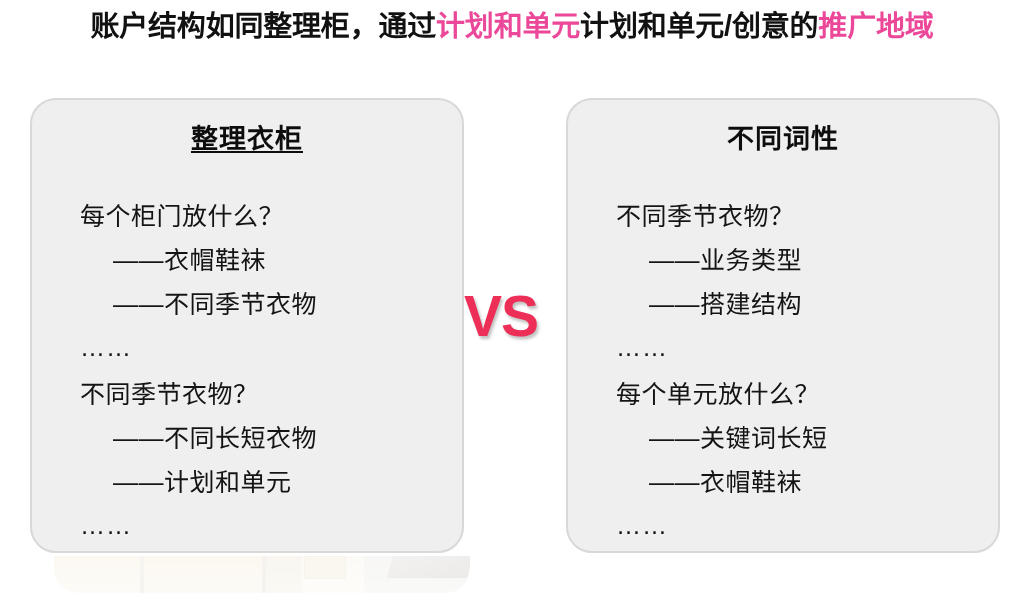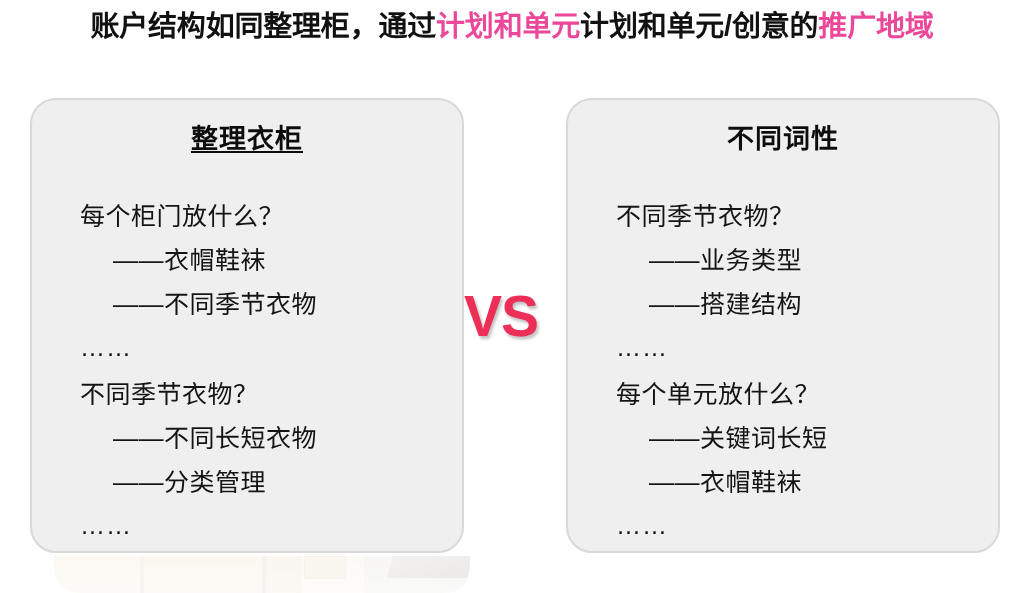--- a/index.html
+++ b/index.html
@@ -150,21 +150,21 @@
     <div class="card-body">
 
       <div class="line-q">每个柜门放什么？</div>
       <div class="line-d">——衣帽鞋袜</div>
       <div class="line-d">——不同季节衣物</div>
       <div class="line-e">……</div>
       <div class="gap-block"></div>
 
       <div class="line-q">不同季节衣物？</div>
       <div class="line-d">——不同长短衣物</div>
-      <div class="line-d">——分类管理</div>
+      <div class="line-d">——计划和单元</div>
       <div class="line-e">……</div>
 
     </div>
   </div>
 
   <div class="card right">
     <div class="card-header">不同词性</div>
     <div class="card-body">
 
       <div class="line-q">不同季节衣物？</div>

